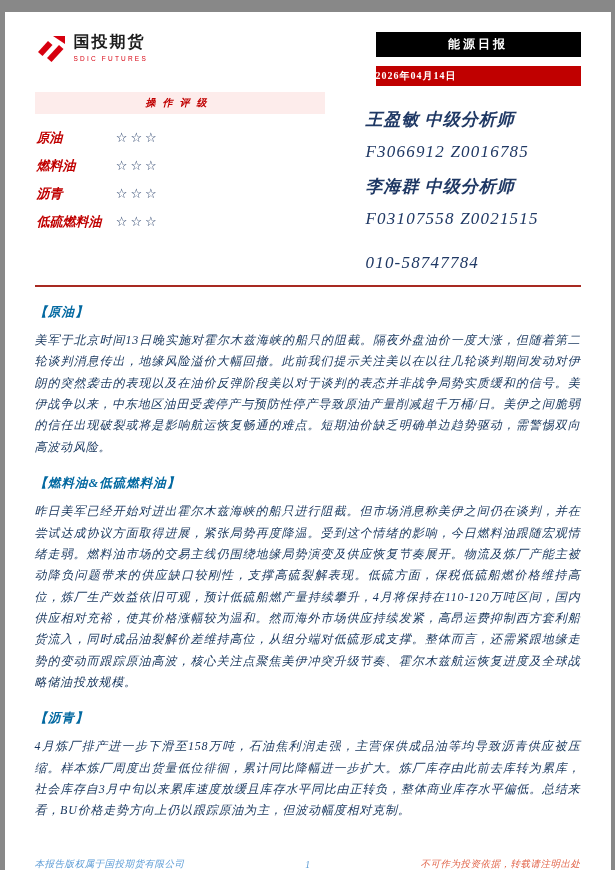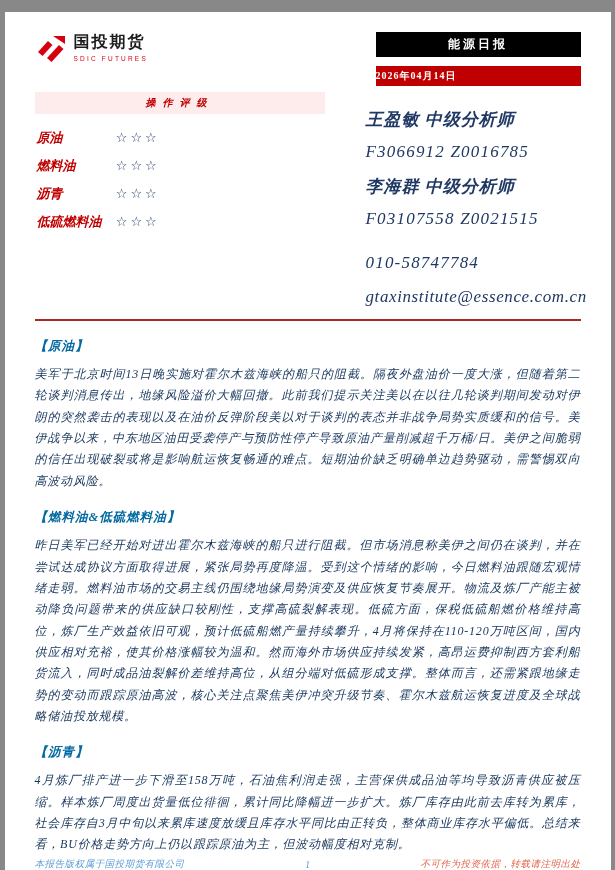--- a/index.html
+++ b/index.html
@@ -120,21 +120,20 @@
           <span>王盈敏</span>
           <span>中级分析师</span>
         </div>
         <div class="analyst-cert">F3066912 Z0016785</div>
         <div class="analyst-name">
           <span>李海群</span>
           <span>中级分析师</span>
         </div>
         <div class="analyst-cert">F03107558 Z0021515</div>
         <div class="contact-phone">010-58747784</div>
-        <div class="contact-email">gtaxinstitute@essence.com.cn</div>
       </div>
     </div>
 
     <hr class="divider">
 
     <div class="sections">
       <div class="section">
         <div class="section-heading">【原油】</div>
         <div class="section-body">美军于北京时间13日晚实施对霍尔木兹海峡的船只的阻截。隔夜外盘油价一度大涨，但随着第二轮谈判消息传出，地缘风险溢价大幅回撤。此前我们提示关注美以在以往几轮谈判期间发动对伊朗的突然袭击的表现以及在油价反弹阶段美以对于谈判的表态并非战争局势实质缓和的信号。美伊战争以来，中东地区油田受袭停产与预防性停产导致原油产量削减超千万桶/日。美伊之间脆弱的信任出现破裂或将是影响航运恢复畅通的难点。短期油价缺乏明确单边趋势驱动，需警惕双向高波动风险。</div>
       </div>

